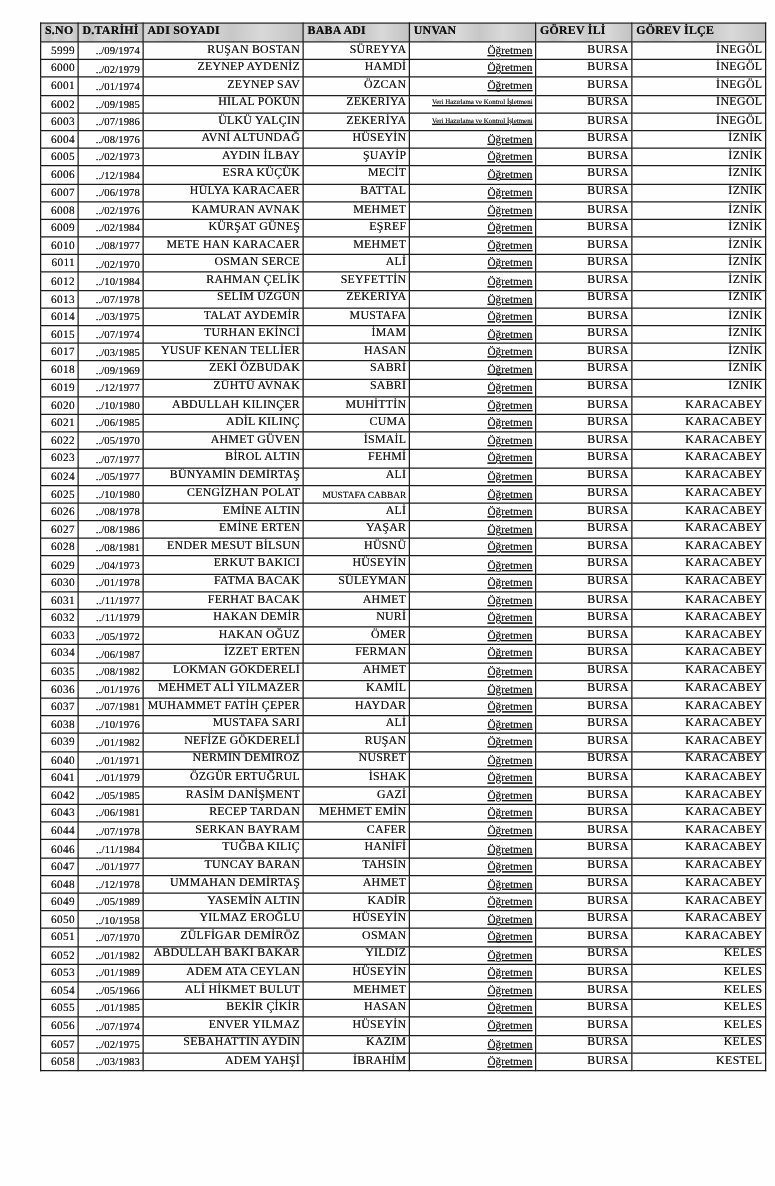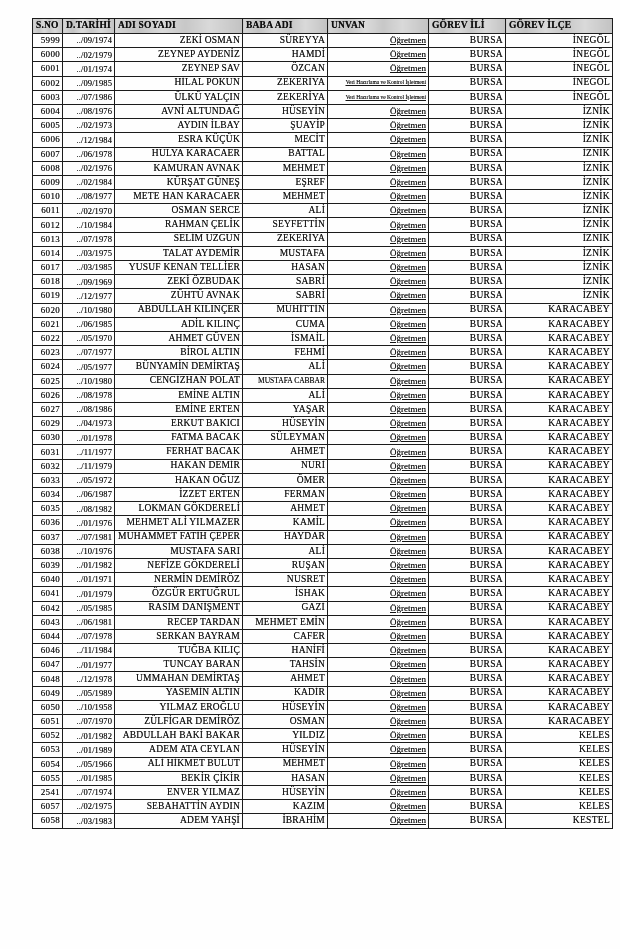--- a/index.html
+++ b/index.html
@@ -94,21 +94,21 @@
         <th>BABA ADI</th>
         <th>UNVAN</th>
         <th>GÖREV İLİ</th>
         <th>GÖREV İLÇE</th>
       </tr>
     </thead>
     <tbody>
         <tr>
           <td class="cell-sno">5999</td>
           <td class="cell-date">../09/1974</td>
-          <td class="cell-name">ZEKİ OSMAN</td>
+          <td class="cell-name">RUŞAN BOSTAN</td>
           <td class="cell-father">SÜREYYA</td>
           <td class="cell-title">Öğretmen</td>
           <td class="cell-province">BURSA</td>
           <td class="cell-district">İNEGÖL</td>
         </tr>
         <tr>
           <td class="cell-sno">6000</td>
           <td class="cell-date">../02/1979</td>
           <td class="cell-name">ZEYNEP AYDENİZ</td>
           <td class="cell-father">HAMDİ</td>
@@ -236,20 +236,29 @@
         <tr>
           <td class="cell-sno">6014</td>
           <td class="cell-date">../03/1975</td>
           <td class="cell-name">TALAT AYDEMİR</td>
           <td class="cell-father">MUSTAFA</td>
           <td class="cell-title">Öğretmen</td>
           <td class="cell-province">BURSA</td>
           <td class="cell-district">İZNİK</td>
         </tr>
         <tr>
+          <td class="cell-sno">6015</td>
+          <td class="cell-date">../07/1974</td>
+          <td class="cell-name">TURHAN EKİNCİ</td>
+          <td class="cell-father">İMAM</td>
+          <td class="cell-title">Öğretmen</td>
+          <td class="cell-province">BURSA</td>
+          <td class="cell-district">İZNİK</td>
+        </tr>
+        <tr>
           <td class="cell-sno">6017</td>
           <td class="cell-date">../03/1985</td>
           <td class="cell-name">YUSUF KENAN TELLİER</td>
           <td class="cell-father">HASAN</td>
           <td class="cell-title">Öğretmen</td>
           <td class="cell-province">BURSA</td>
           <td class="cell-district">İZNİK</td>
         </tr>
         <tr>
           <td class="cell-sno">6018</td>
@@ -335,20 +344,29 @@
         <tr>
           <td class="cell-sno">6027</td>
           <td class="cell-date">../08/1986</td>
           <td class="cell-name">EMİNE ERTEN</td>
           <td class="cell-father">YAŞAR</td>
           <td class="cell-title">Öğretmen</td>
           <td class="cell-province">BURSA</td>
           <td class="cell-district">KARACABEY</td>
         </tr>
         <tr>
+          <td class="cell-sno">6028</td>
+          <td class="cell-date">../08/1981</td>
+          <td class="cell-name">ENDER MESUT BİLSUN</td>
+          <td class="cell-father">HÜSNÜ</td>
+          <td class="cell-title">Öğretmen</td>
+          <td class="cell-province">BURSA</td>
+          <td class="cell-district">KARACABEY</td>
+        </tr>
+        <tr>
           <td class="cell-sno">6029</td>
           <td class="cell-date">../04/1973</td>
           <td class="cell-name">ERKUT BAKICI</td>
           <td class="cell-father">HÜSEYİN</td>
           <td class="cell-title">Öğretmen</td>
           <td class="cell-province">BURSA</td>
           <td class="cell-district">KARACABEY</td>
         </tr>
         <tr>
           <td class="cell-sno">6030</td>
@@ -569,21 +587,21 @@
         <tr>
           <td class="cell-sno">6055</td>
           <td class="cell-date">../01/1985</td>
           <td class="cell-name">BEKİR ÇİKİR</td>
           <td class="cell-father">HASAN</td>
           <td class="cell-title">Öğretmen</td>
           <td class="cell-province">BURSA</td>
           <td class="cell-district">KELES</td>
         </tr>
         <tr>
-          <td class="cell-sno">2541</td>
+          <td class="cell-sno">6056</td>
           <td class="cell-date">../07/1974</td>
           <td class="cell-name">ENVER YILMAZ</td>
           <td class="cell-father">HÜSEYİN</td>
           <td class="cell-title">Öğretmen</td>
           <td class="cell-province">BURSA</td>
           <td class="cell-district">KELES</td>
         </tr>
         <tr>
           <td class="cell-sno">6057</td>
           <td class="cell-date">../02/1975</td>

